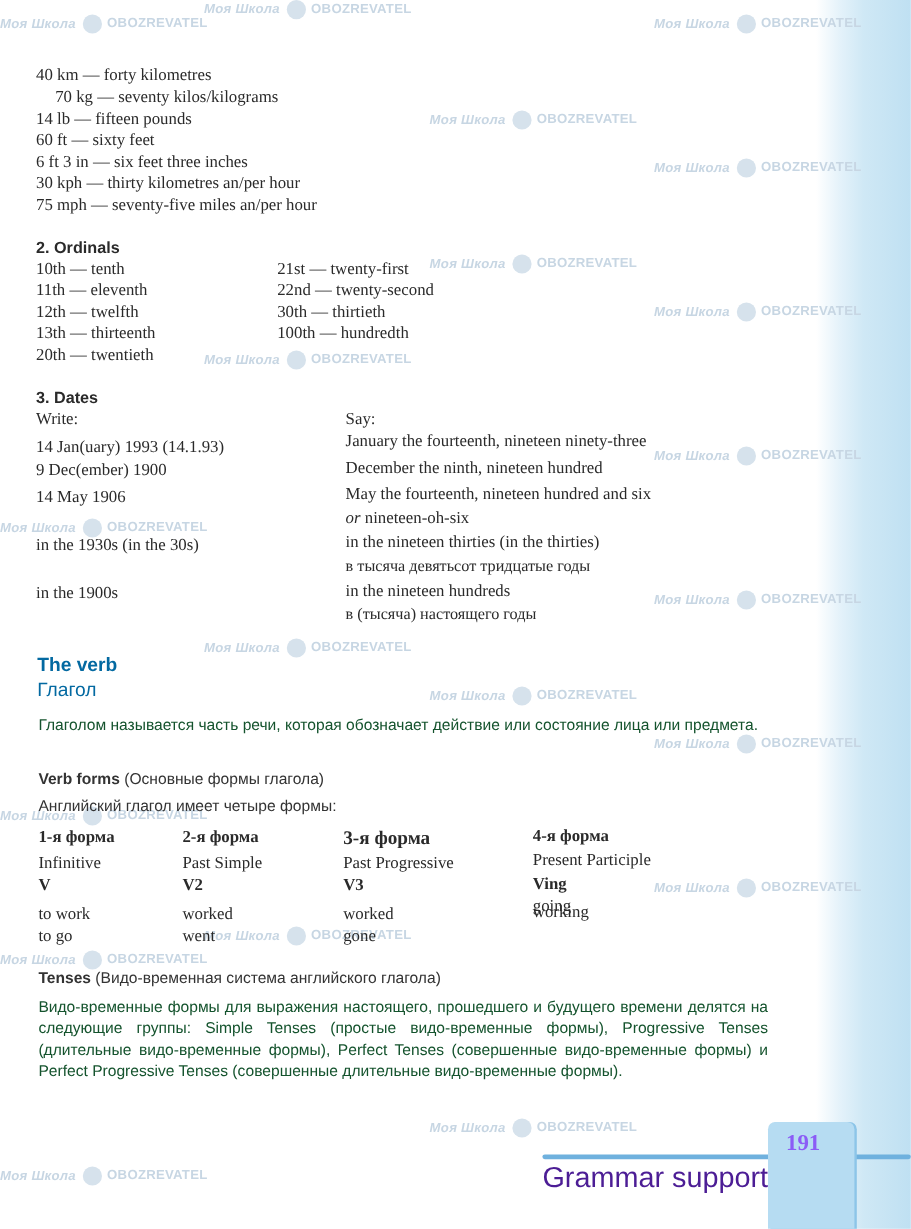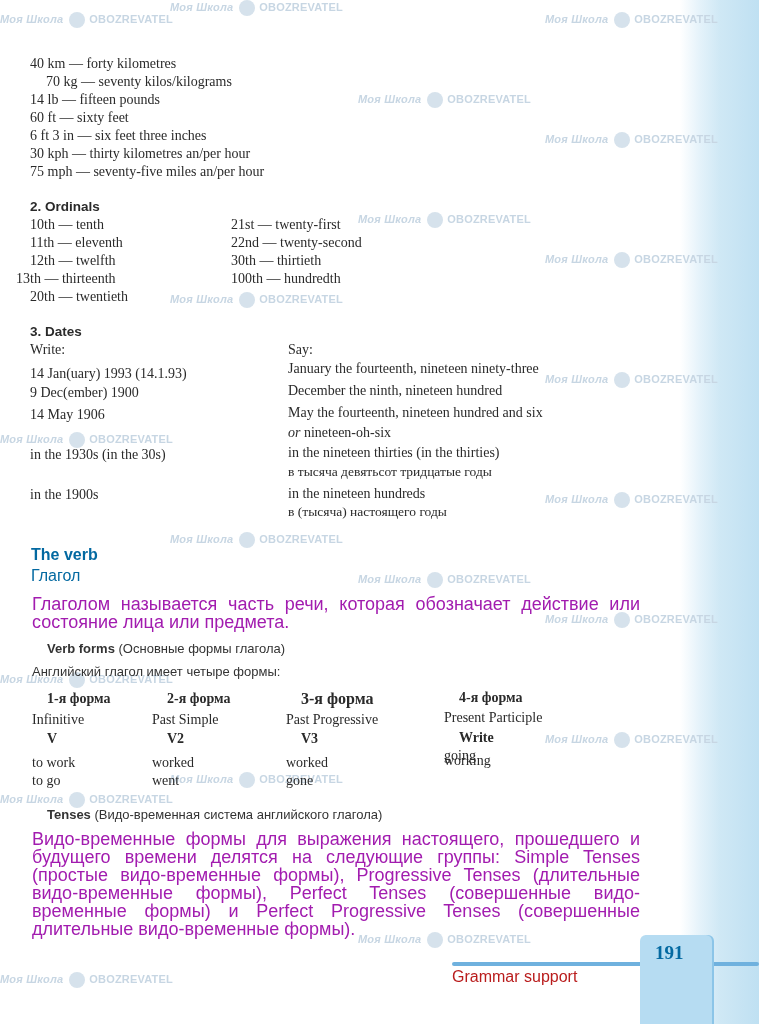--- a/index.html
+++ b/index.html
@@ -8,27 +8,27 @@
     background: linear-gradient(to right, #ffffff 0px, #ffffff 680px, #e4f2fa 700px, #cfe8f5 720px, #bfe0f2 759px);
     font-family: "Liberation Serif", "DejaVu Serif", serif;
     color:#2a2a2a;
   }
   .wm { position:absolute; font-family:"Liberation Sans", sans-serif; font-size:11px; color:#c7d6e3; font-weight:bold; letter-spacing:0.2px; white-space:nowrap; pointer-events:none; }
   .wm .ic { display:inline-block; width:16px; height:16px; border-radius:50%; background:#d6e2ec; vertical-align:middle; margin-right:4px; }
   .wm i { font-style:italic; margin-right:6px; }
   .ser { position:absolute; font-family:"Liberation Serif", serif; font-size:14px; line-height:18px; white-space:nowrap; }
   .sans { position:absolute; font-family:"Liberation Sans", sans-serif; font-size:13px; line-height:17px; white-space:nowrap; color:#333; }
   .h { position:absolute; font-family:"Liberation Sans", sans-serif; font-weight:bold; font-size:13.5px; color:#2a2a2a; }
-  .b { font-weight:bold;margin-left:15px; }
+  .b { font-weight:bold; }
   .blue-title { position:absolute; font-family:Liberation Sans, sans-serif; color:#0369a1; }
-  .para { position:absolute; font-family:"Liberation Sans", sans-serif; font-size:18px; line-height:18px; color:#a21caf; width:608px; text-align:justify; }
+  .para { position:absolute; font-family:"Liberation Sans", sans-serif; font-size:13px; line-height:18px; color:#14532d; width:608px; text-align:justify; }
   .footer-bar { position:absolute; left:452px; top:962px; width:307px; height:4px; background:#6fb1de; border-radius:2px; }
   .page-box { position:absolute; left:640px; top:935px; width:72px; height:89px; background:#b6dcf2; border-radius:6px 6px 0 0; box-shadow: 2px 0 0 #8cc5e8; }
-  .page-num { position:absolute; left:655px; top:942px; font-family:"Liberation Serif", serif; font-weight:bold; font-size:19px; color:#0369a1;text-align:right; }
-  .section-name { position:absolute; left:452px; top:968px; font-family:"Liberation Sans", sans-serif; font-size:16px; color:#b91c1c; }
+  .page-num { position:absolute; left:655px; top:942px; font-family:"Liberation Serif", serif; font-weight:bold; font-size:19px; color:#8b5cf6;text-align:right; }
+  .section-name { position:absolute; left:452px; top:968px; font-family:"Liberation Sans", sans-serif; font-size:24px; color:#4c1d95; }
 </style>
 </head>
 <body>
 
 <div>
   <div class="wm" style="left:0;top:12px"><i>Моя Школа</i><span class="ic"></span><span>OBOZREVATEL</span></div>
   <div class="wm" style="left:170px;top:0px"><i>Моя Школа</i><span class="ic"></span><span>OBOZREVATEL</span></div>
   <div class="wm" style="left:545px;top:12px"><i>Моя Школа</i><span class="ic"></span><span>OBOZREVATEL</span></div>
   <div class="wm" style="left:358px;top:92px"><i>Моя Школа</i><span class="ic"></span><span>OBOZREVATEL</span></div>
   <div class="wm" style="left:545px;top:132px"><i>Моя Школа</i><span class="ic"></span><span>OBOZREVATEL</span></div>
@@ -57,21 +57,21 @@
   <div class="ser" style="left:30px;top:127px">6 ft 3 in — six feet three inches</div>
   <div class="ser" style="left:30px;top:145px">30 kph — thirty kilometres an/per hour</div>
   <div class="ser" style="left:30px;top:163px">75 mph — seventy-five miles an/per hour</div>
 </div>
 
 <div>
   <div class="h" style="left:30px;top:199px">2. Ordinals</div>
   <div class="ser" style="left:30px;top:216px">10th — tenth</div>
   <div class="ser" style="left:30px;top:234px">11th — eleventh</div>
   <div class="ser" style="left:30px;top:252px">12th — twelfth</div>
-  <div class="ser" style="left:16px;top:270px">13th — thirteenth</div>
+  <div class="ser" style="left:30px;top:270px">13th — thirteenth</div>
   <div class="ser" style="left:30px;top:288px">20th — twentieth</div>
   <div class="ser" style="left:231px;top:216px">21st — twenty-first</div>
   <div class="ser" style="left:231px;top:234px">22nd — twenty-second</div>
   <div class="ser" style="left:231px;top:252px">30th — thirtieth</div>
   <div class="ser" style="left:231px;top:270px">100th — hundredth</div>
 </div>
 
 <div>
   <div class="h" style="left:30px;top:324px">3. Dates</div>
   <div class="ser" style="left:30px;top:341px">Write:</div>
@@ -111,21 +111,21 @@
     <div class="ser b" style="left:444px;top:689px;font-size:14px">4-я форма</div>
 
     <div class="ser" style="left:32px;top:711px">Infinitive</div>
     <div class="ser" style="left:152px;top:711px">Past Simple</div>
     <div class="ser" style="left:286px;top:711px">Past Progressive</div>
     <div class="ser" style="left:444px;top:709px">Present Participle</div>
 
     <div class="ser b" style="left:32px;top:730px">V</div>
     <div class="ser b" style="left:152px;top:730px">V2</div>
     <div class="ser b" style="left:286px;top:730px">V3</div>
-    <div class="ser b" style="left:444px;top:729px">Write</div>
+    <div class="ser b" style="left:444px;top:729px">Ving</div>
 
     <div class="ser" style="left:32px;top:754px">to work</div>
     <div class="ser" style="left:152px;top:754px">worked</div>
     <div class="ser" style="left:286px;top:754px">worked</div>
     <div class="ser" style="left:444px;top:752px">working</div>
 
     <div class="ser" style="left:32px;top:772px">to go</div>
     <div class="ser" style="left:152px;top:772px">went</div>
     <div class="ser" style="left:286px;top:772px">gone</div>
     <div class="ser" style="left:444px;top:747px">going</div>

